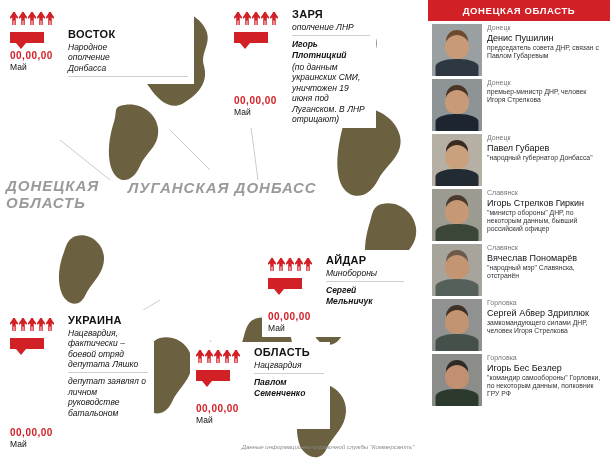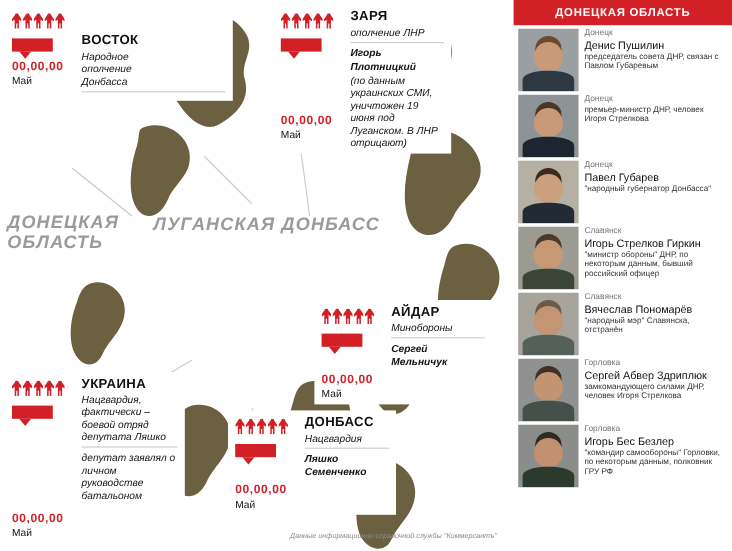--- a/index.html
+++ b/index.html
@@ -224,24 +224,24 @@
       <div style="display:flex;align-items:flex-start;">
         <div style="flex:0 0 58px;">
           <div class="count-row">
             <span class="fig"></span><span class="fig"></span><span class="fig"></span><span class="fig"></span><span class="fig"></span>
           </div>
           <div class="bar"></div>
           <div class="num" style="margin-top:22px">00,00,00</div>
           <div class="month">Май</div>
         </div>
         <div style="flex:1;">
-          <div class="card-title">ДОНБАСС</div>
+          <div class="card-title">ОБЛАСТЬ</div>
           <div class="card-text">Нацгвардия</div>
           <div class="divider"></div>
-          <div class="card-text" style="font-weight:bold">Ляшко Семенченко</div>
+          <div class="card-text" style="font-weight:bold">Павлом Семенченко</div>
         </div>
       </div>
     </div>
   </div>
 
   <div id="footer-note">Данные информационно-справочной службы "Коммерсантъ"</div>
 </div>
 
 <div id="right-panel">
   <div id="panel-header">ДОНЕЦКАЯ ОБЛАСТЬ</div>

